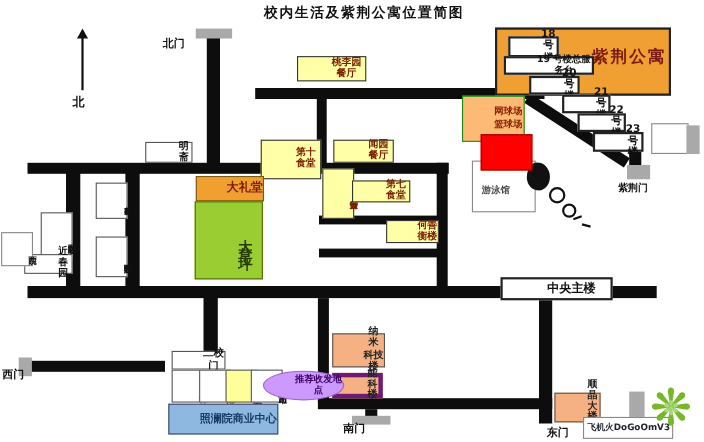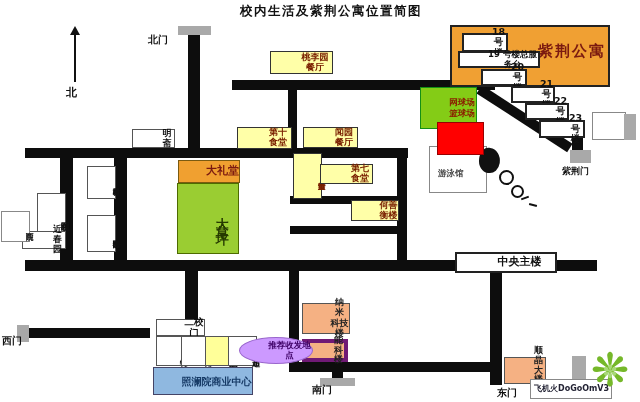--- a/index.html
+++ b/index.html
@@ -67,35 +67,35 @@
   <div class="abs box bldg" style="left:462px;top:33px;width:46px;height:19px;">18 号楼</div>
   <div class="abs box bldg" style="left:458px;top:51px;width:82px;height:17px;font-size:8.5px;">19 号楼总服务台</div>
   <div class="abs box bldg" style="left:481px;top:69px;width:46px;height:17px;">20 号楼</div>
   <div class="abs box bldg" style="left:511px;top:86px;width:44px;height:17px;">21 号楼</div>
   <div class="abs box bldg" style="left:525px;top:103px;width:44px;height:17px;">22 号楼</div>
   <div class="abs box bldg" style="left:539px;top:120px;width:46px;height:18px;">23 号楼</div>
 
   <div class="abs box ybox" style="left:270px;top:51px;width:63px;height:23px;font-size:9px;">桃李园餐厅</div>
 
   <div class="abs box" style="left:132px;top:129px;width:43px;height:19px;font-size:9px;">明斋</div>
-  <div class="abs box ybox" style="left:237px;top:127px;width:55px;height:22px;font-size:9px;">第十食堂</div>
+  <div class="abs box ybox" style="left:237px;top:127px;width:55px;height:36px;font-size:9px;">第十食堂</div>
   <div class="abs box ybox" style="left:303px;top:127px;width:55px;height:21px;font-size:9px;">闻园餐厅</div>
   <div class="abs box" style="left:178px;top:160px;width:62px;height:23px;background:#F0A030;border:1px solid #7a5a10;color:#7B1A10;font-size:11px;">大礼堂</div>
   <div class="abs box vt" style="left:177px;top:183px;width:62px;height:71px;background:#9ACD32;border:1px solid #4d6b00;color:#263a00;font-size:13px;letter-spacing:8px;">大草坪</div>
   <div class="abs box ybox vt" style="left:293px;top:153px;width:19px;height:46px;font-size:7.5px;letter-spacing:0;">清芬食堂</div>
   <div class="abs box ybox" style="left:320px;top:164px;width:53px;height:20px;font-size:9px;">第七食堂</div>
   <div class="abs box ybox" style="left:351px;top:200px;width:48px;height:21px;font-size:9px;">何善衡楼</div>
 
   <div class="abs box vt" style="left:37px;top:193px;width:19px;height:43px;font-size:8.5px;letter-spacing:0;">校医院</div>
   <div class="abs box" style="left:22px;top:231px;width:44px;height:18px;font-size:9px;">近春园</div>
   <div class="abs box vt" style="left:87px;top:166px;width:22px;height:33px;font-size:7px;letter-spacing:0;">荷园餐厅</div>
   <div class="abs box vt" style="left:87px;top:215px;width:21px;height:37px;font-size:8px;letter-spacing:0;">熙春园</div>
   <div class="abs box vt" style="left:1px;top:211px;width:15px;height:31px;font-size:7.5px;letter-spacing:0;border-color:#888;">西院</div>
 
-  <div class="abs box" style="left:420px;top:87px;width:57px;height:42px;background:#84cc16;border:1px solid #159015;color:#8B2000;font-size:8.5px;flex-direction:column;gap:2px;z-index:2;">
+  <div class="abs box" style="left:420px;top:87px;width:57px;height:42px;background:#fdba74;border:1px solid #159015;color:#8B2000;font-size:8.5px;flex-direction:column;gap:2px;z-index:2;">
     <span>网球场</span>
     <span>篮球场</span>
   </div>
   <div class="abs" style="left:437px;top:122px;width:47px;height:33px;background:#FF0000;border:1px solid #900;z-index:4;"></div>
   <div class="abs box" style="left:429px;top:146px;width:58px;height:47px;border-color:#888;font-size:8.5px;color:#444;align-items:flex-end;justify-content:flex-start;padding:0 0 14px 8px;z-index:2;">
     <span>游泳馆</span>
   </div>
   <div class="abs" style="left:479px;top:148px;width:21px;height:25px;background:#111;border-radius:45% 60% 50% 55%;transform:rotate(8deg);z-index:3;"></div>
   <div class="abs doodle" style="left:499px;top:170px;width:15px;height:15px;"></div>
   <div class="abs doodle" style="left:511px;top:185px;width:13px;height:13px;"></div>

